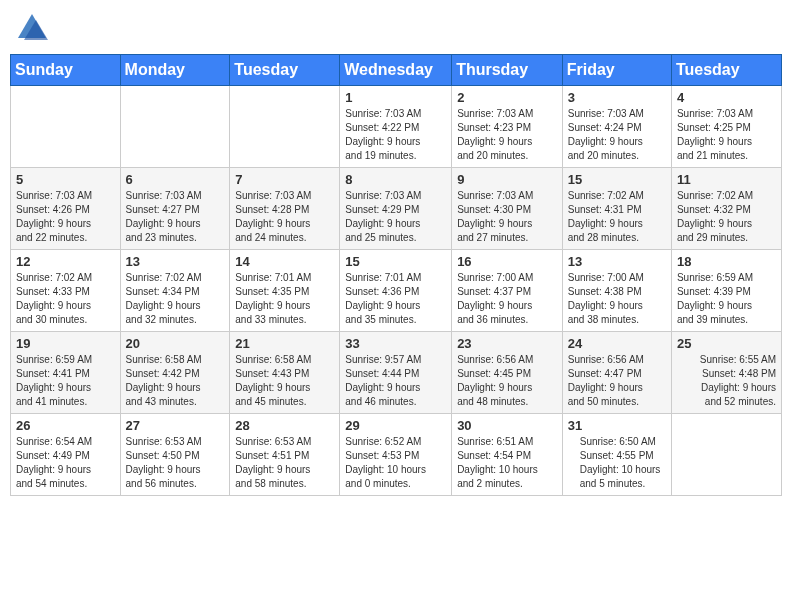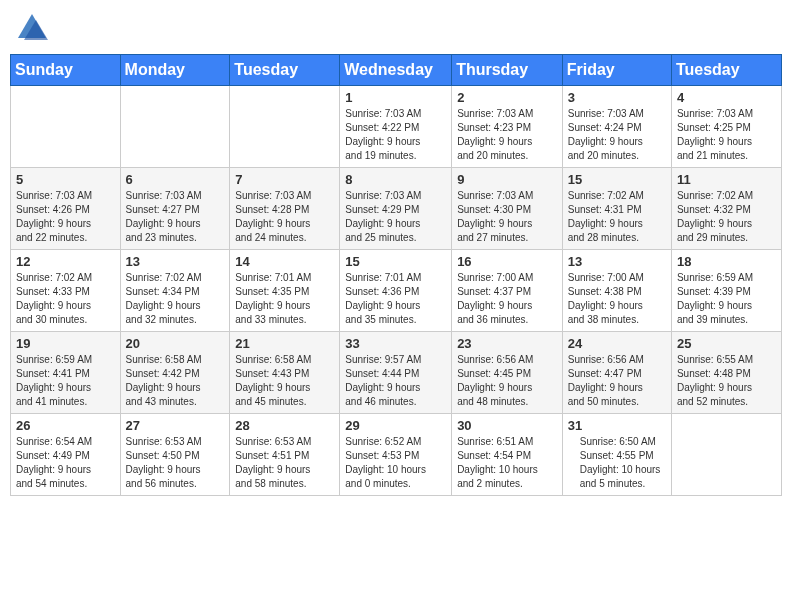--- a/index.html
+++ b/index.html
@@ -300,21 +300,21 @@
         </td>
         <td>
           <div class="day-num">24</div>
           <div class="day-detail" style="white-space: pre-line;">Sunrise: 6:56 AM
 Sunset: 4:47 PM
 Daylight: 9 hours
 and 50 minutes.</div>
         </td>
         <td>
           <div class="day-num">25</div>
-          <div class="day-detail" style="white-space: pre-line;">Sunrise: 6:55 AM
+          <div class="day-detail" style="white-space: pre-line; text-align: right;">Sunrise: 6:55 AM
 Sunset: 4:48 PM
 Daylight: 9 hours
 and 52 minutes.</div>
         </td>
       </tr>
       <tr>
         <td>
           <div class="day-num">26</div>
           <div class="day-detail" style="white-space: pre-line;">Sunrise: 6:54 AM
 Sunset: 4:49 PM

